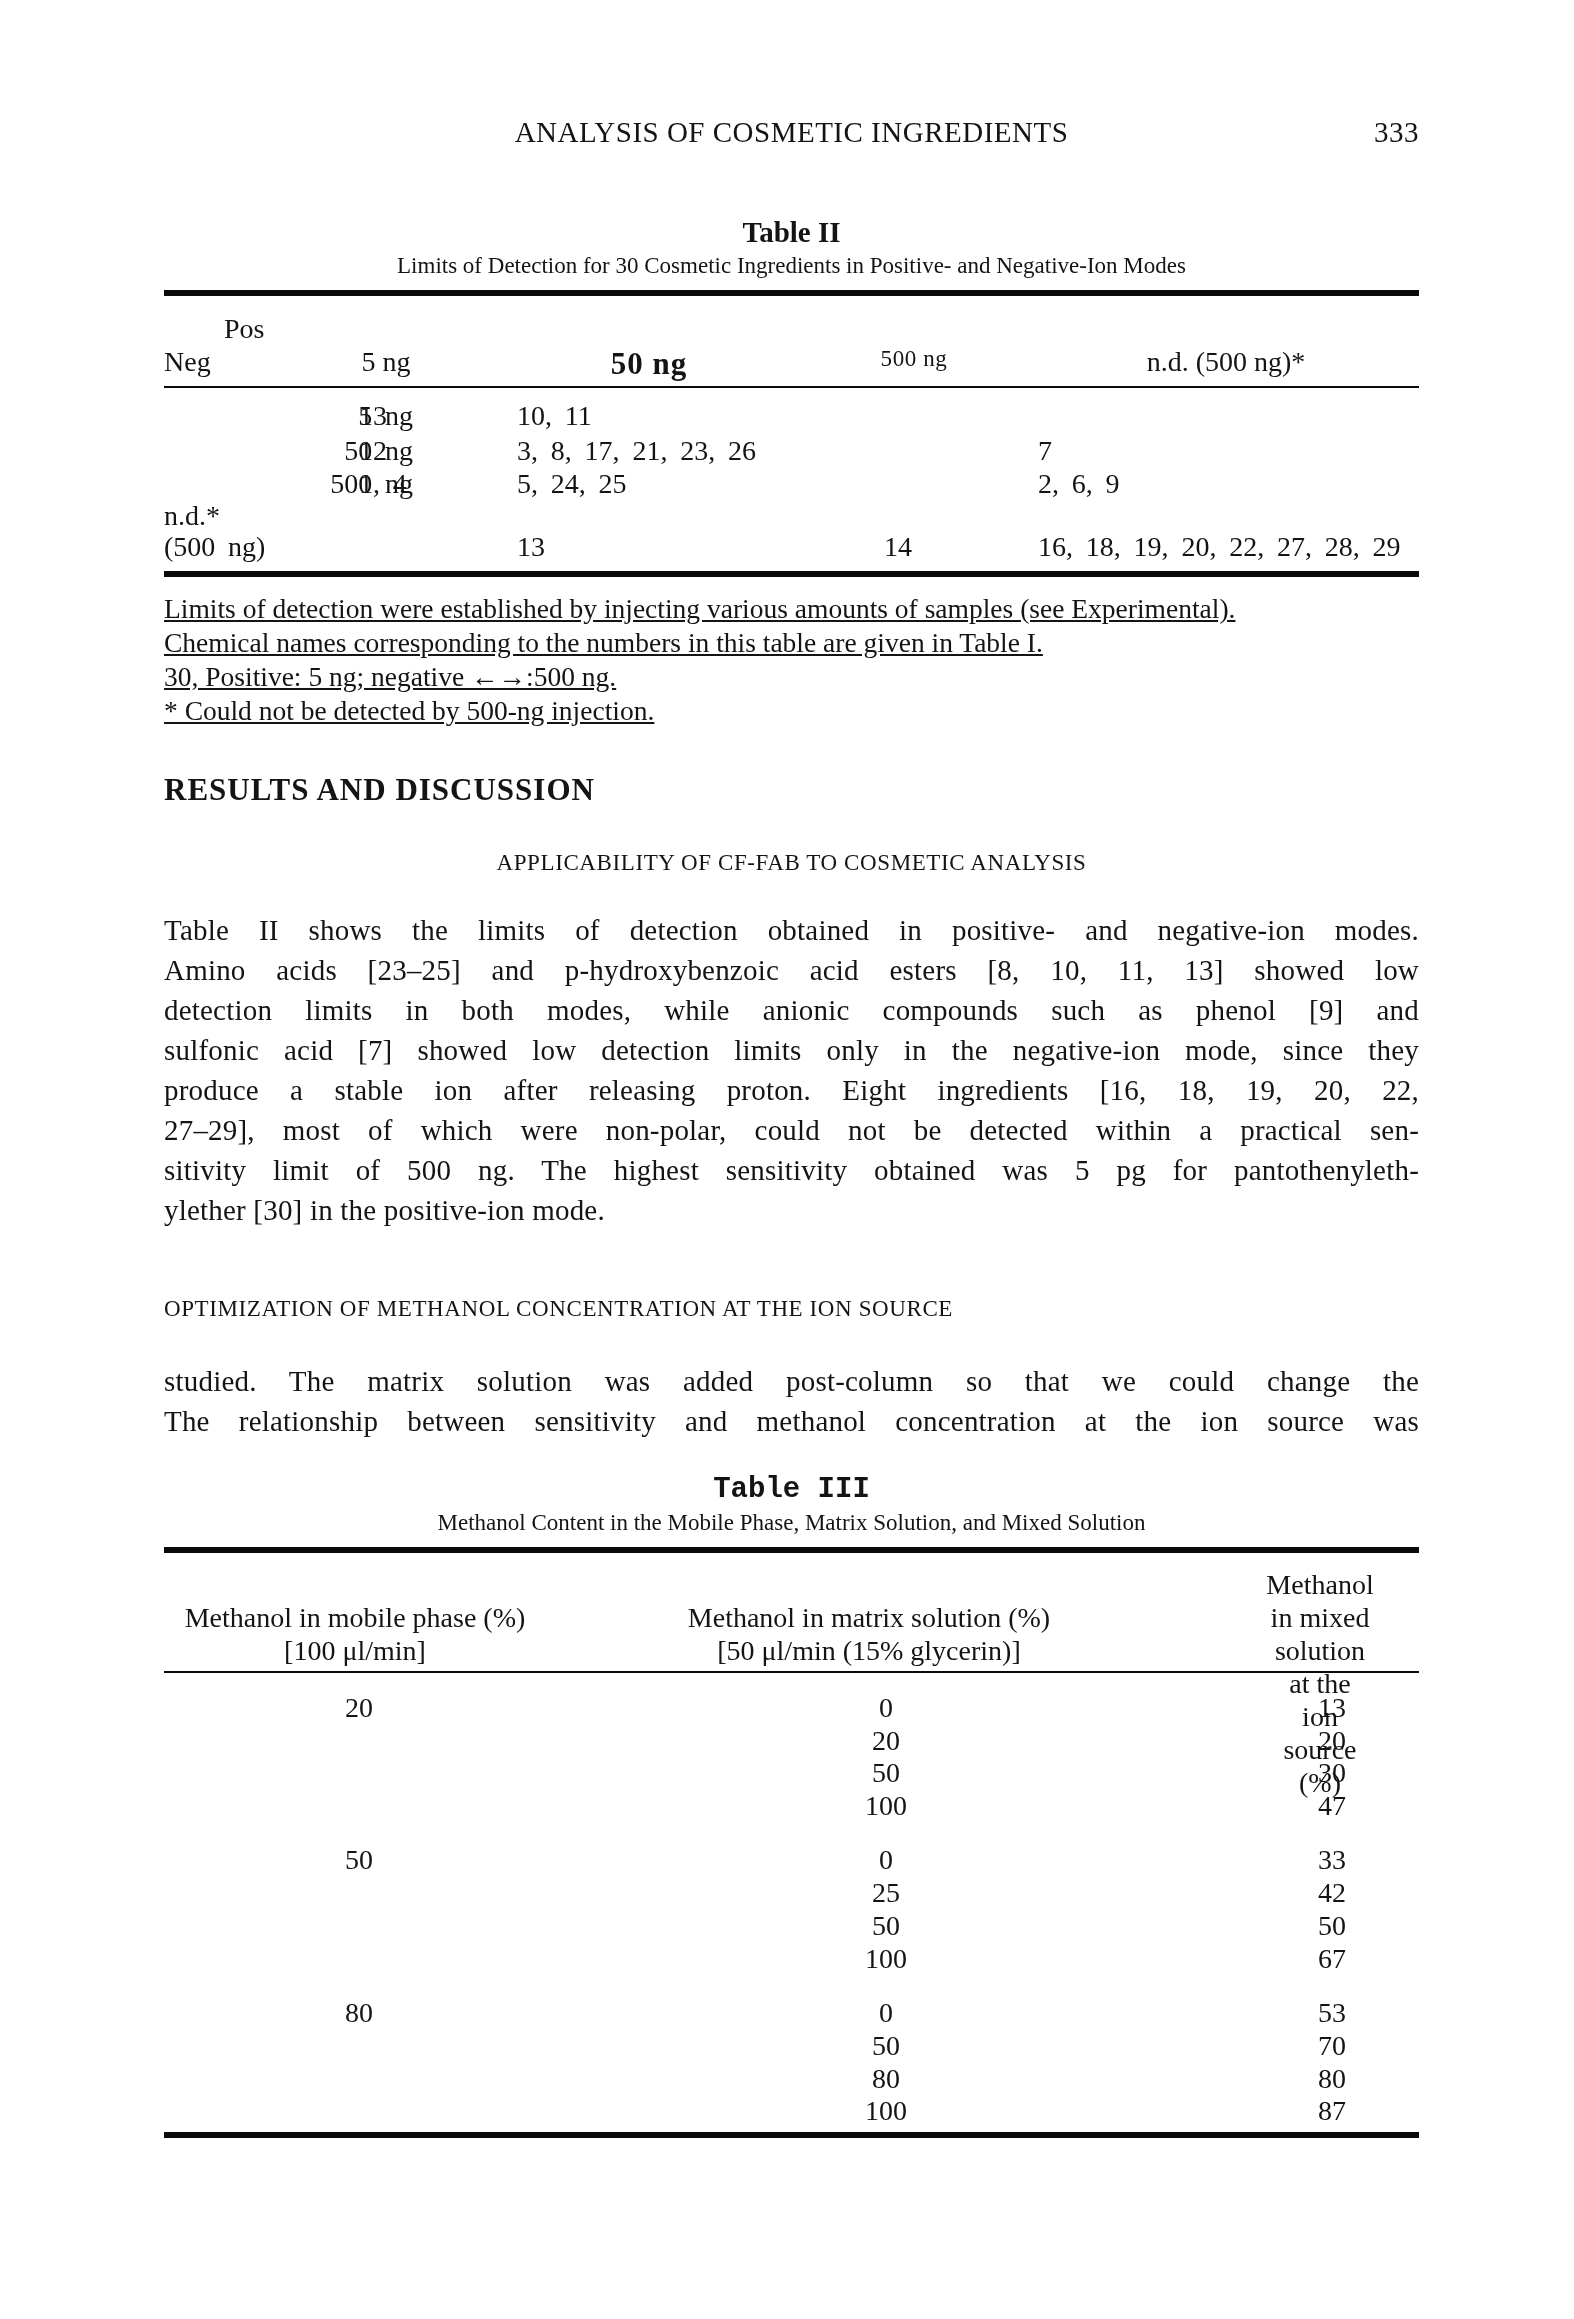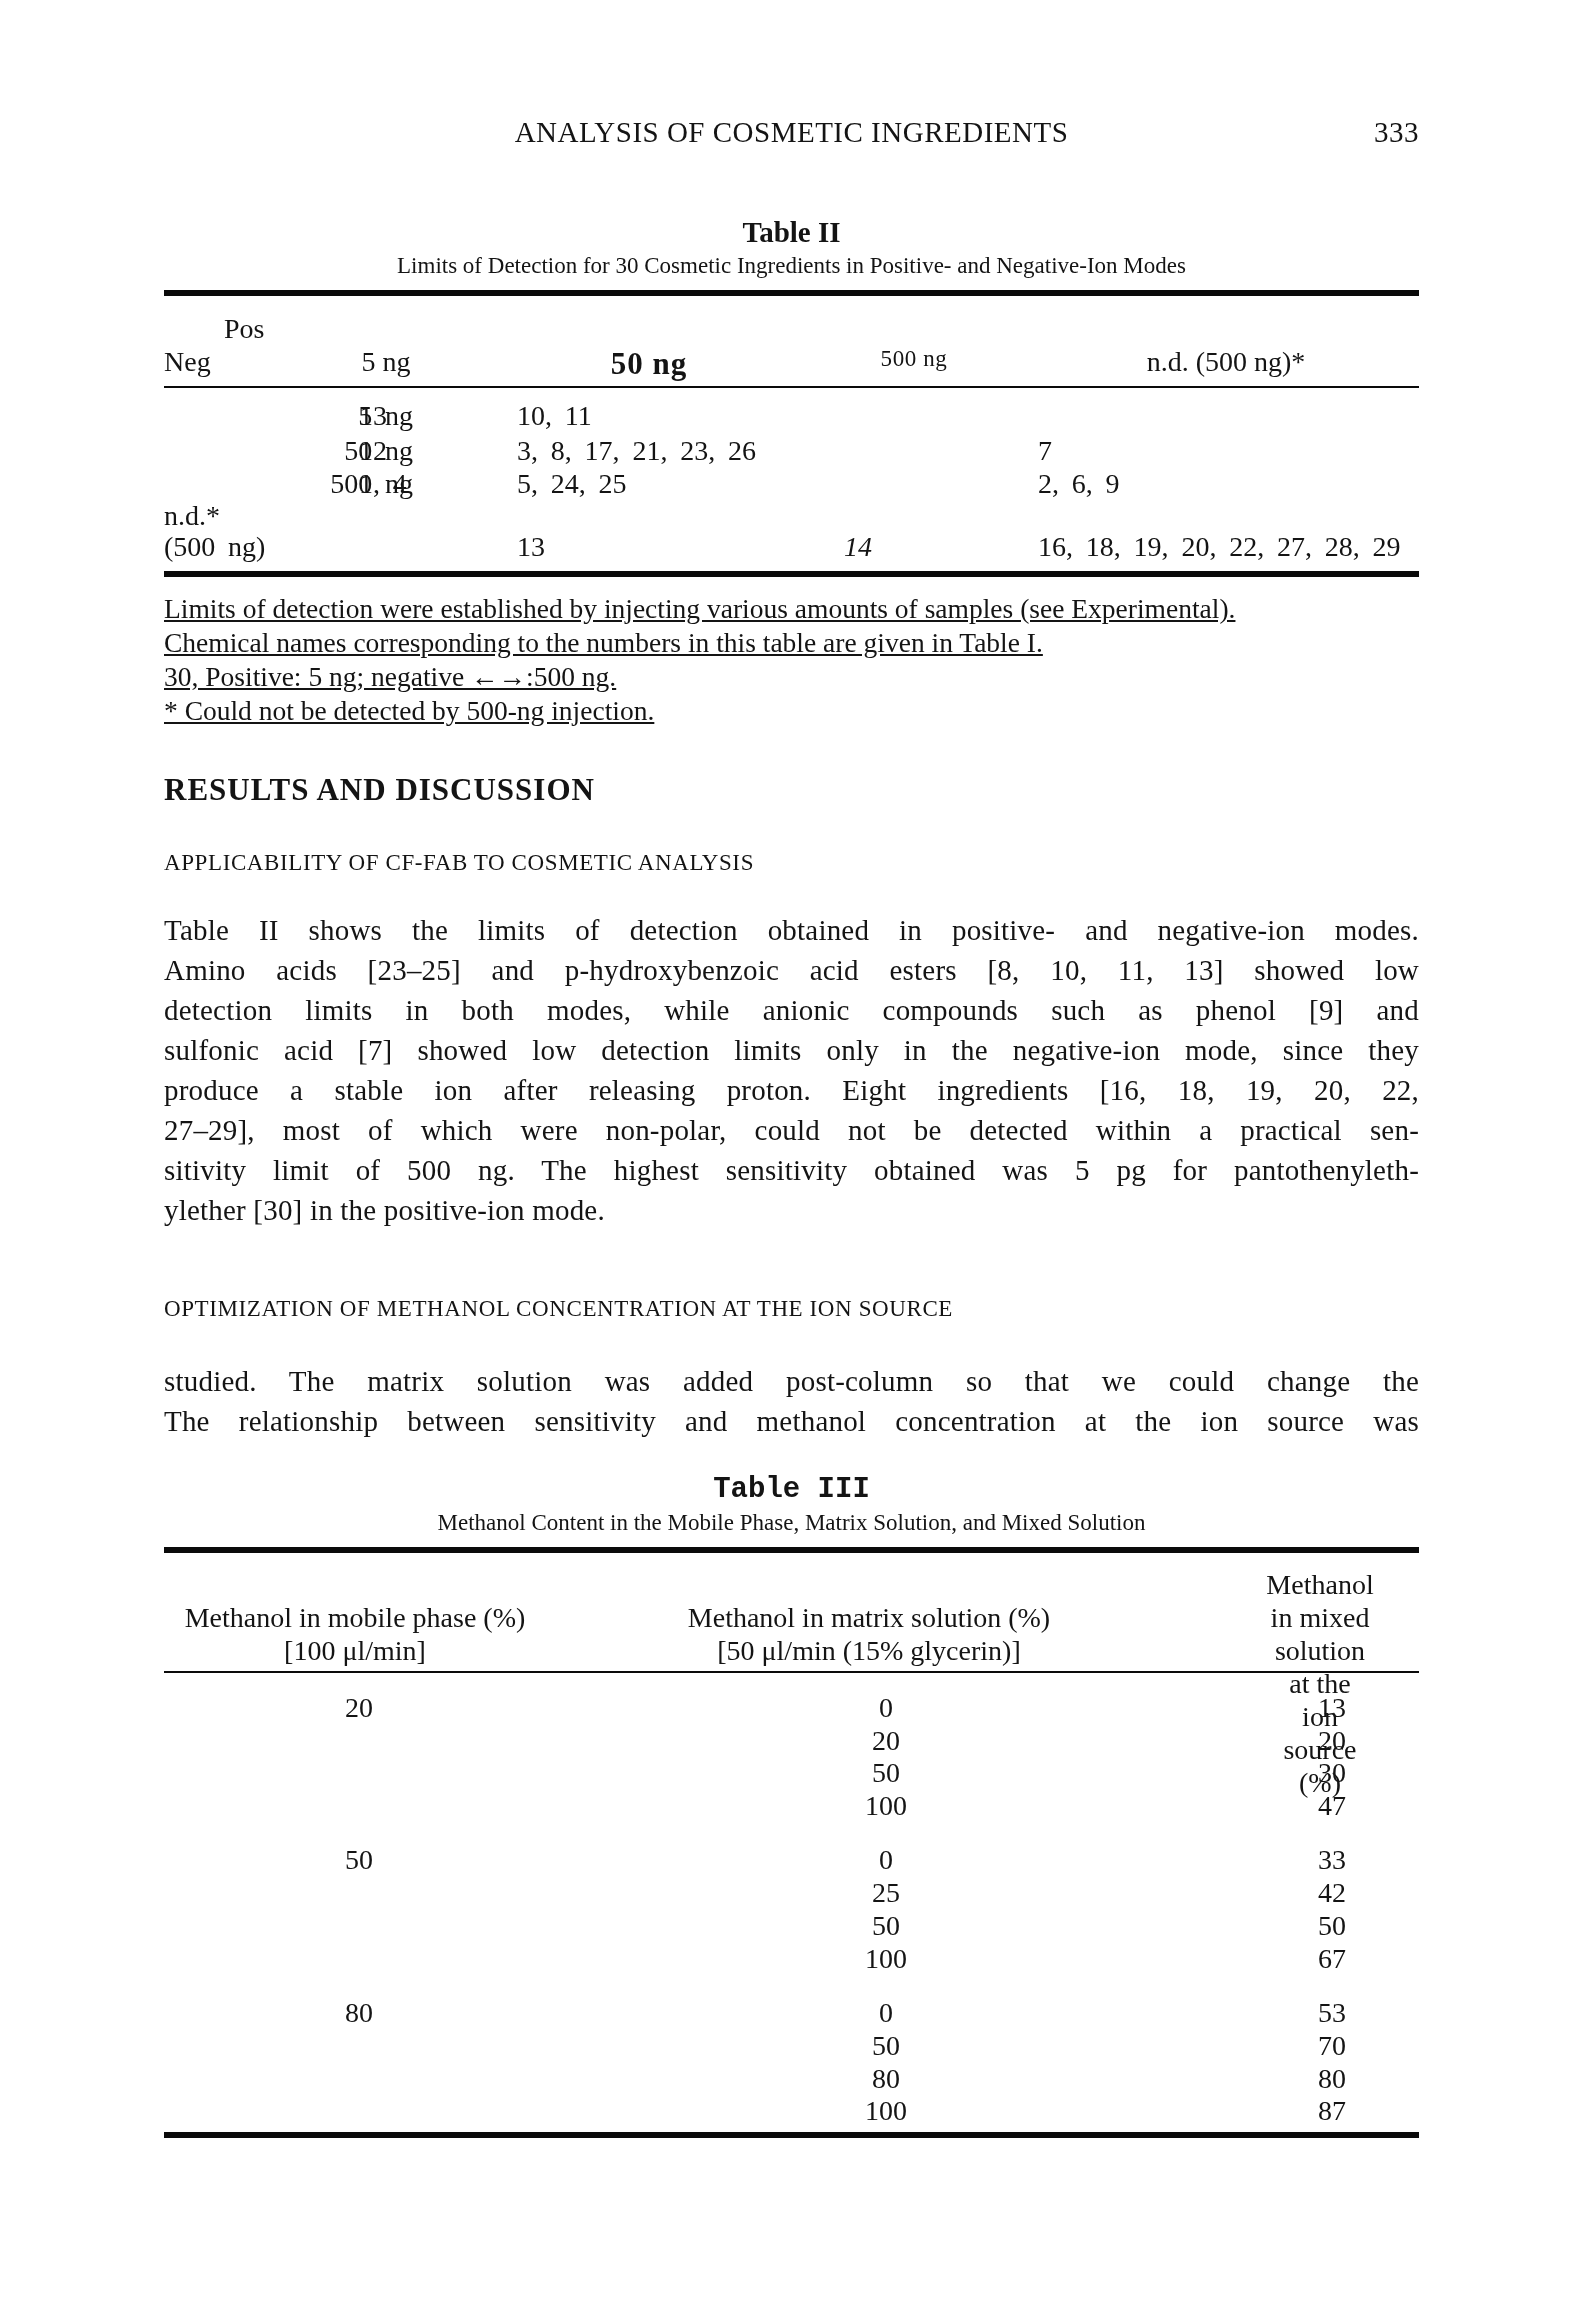--- a/index.html
+++ b/index.html
@@ -34,21 +34,21 @@
   .t2 .t2h.h0{left:222px;}
   .t2 .t2h.h1{left:485px;}
   .t2 .t2h.h2{left:750px;}
   .t2 .t2h.h3{left:1062px;}
   .t2row{position:absolute;left:0;width:1255px;height:33px;}
   .t2row span{position:absolute;white-space:nowrap;word-spacing:5.8px;}
   .t2row .c0{left:0;width:249px;text-align:right;}
   .t2row.lft .c0{text-align:left;}
   .t2row .c1{left:195px;}
   .t2row .c2{left:353px;}
-  .t2row .c3{left:680px;font-style:italic;}
+  .t2row .c3{left:720px;}
   .t2row .c4{left:874px;}
 
   
   .fnotes{top:592px;font-size:27.5px;line-height:34px;text-decoration:underline;}
 
   
   .h1{font-weight:bold;font-size:31px;letter-spacing:1px;}
   .h2{font-size:23px;letter-spacing:0.6px;}
   .para{font-size:29px;line-height:40px;letter-spacing:0.2px;}
   .para .jl{text-align:justify;text-align-last:justify;}
@@ -129,21 +129,21 @@
   </div>
 
   <div class="col fnotes">
     <div>Limits of detection were established by injecting various amounts of samples (see Experimental).</div>
     <div>Chemical names corresponding to the numbers in this table are given in Table I.</div>
     <div>30, Positive: 5 ng; negative ←→:500 ng.</div>
     <div>* Could not be detected by 500-ng injection.</div>
   </div>
 
   <div class="col h1" style="top:772px;">RESULTS AND DISCUSSION</div>
-  <div class="col h2" style="top:850px;">APPLICABILITY OF CF-FAB TO COSMETIC ANALYSIS</div>
+  <div class="col h2" style="top:850px;text-align:center;">APPLICABILITY OF CF-FAB TO COSMETIC ANALYSIS</div>
 
   <div class="col para endleft" style="top:910px;">
     <div class="jl">Table II shows the limits of detection obtained in positive- and negative-ion modes.</div>
     <div class="jl">Amino acids [23–25] and p-hydroxybenzoic acid esters [8, 10, 11, 13] showed low</div>
     <div class="jl">detection limits in both modes, while anionic compounds such as phenol [9] and</div>
     <div class="jl">sulfonic acid [7] showed low detection limits only in the negative-ion mode, since they</div>
     <div class="jl">produce a stable ion after releasing proton. Eight ingredients [16, 18, 19, 20, 22,</div>
     <div class="jl">27–29], most of which were non-polar, could not be detected within a practical sen-</div>
     <div class="jl">sitivity limit of 500 ng. The highest sensitivity obtained was 5 pg for pantothenyleth-</div>
     <div class="jl">ylether [30] in the positive-ion mode.</div>

